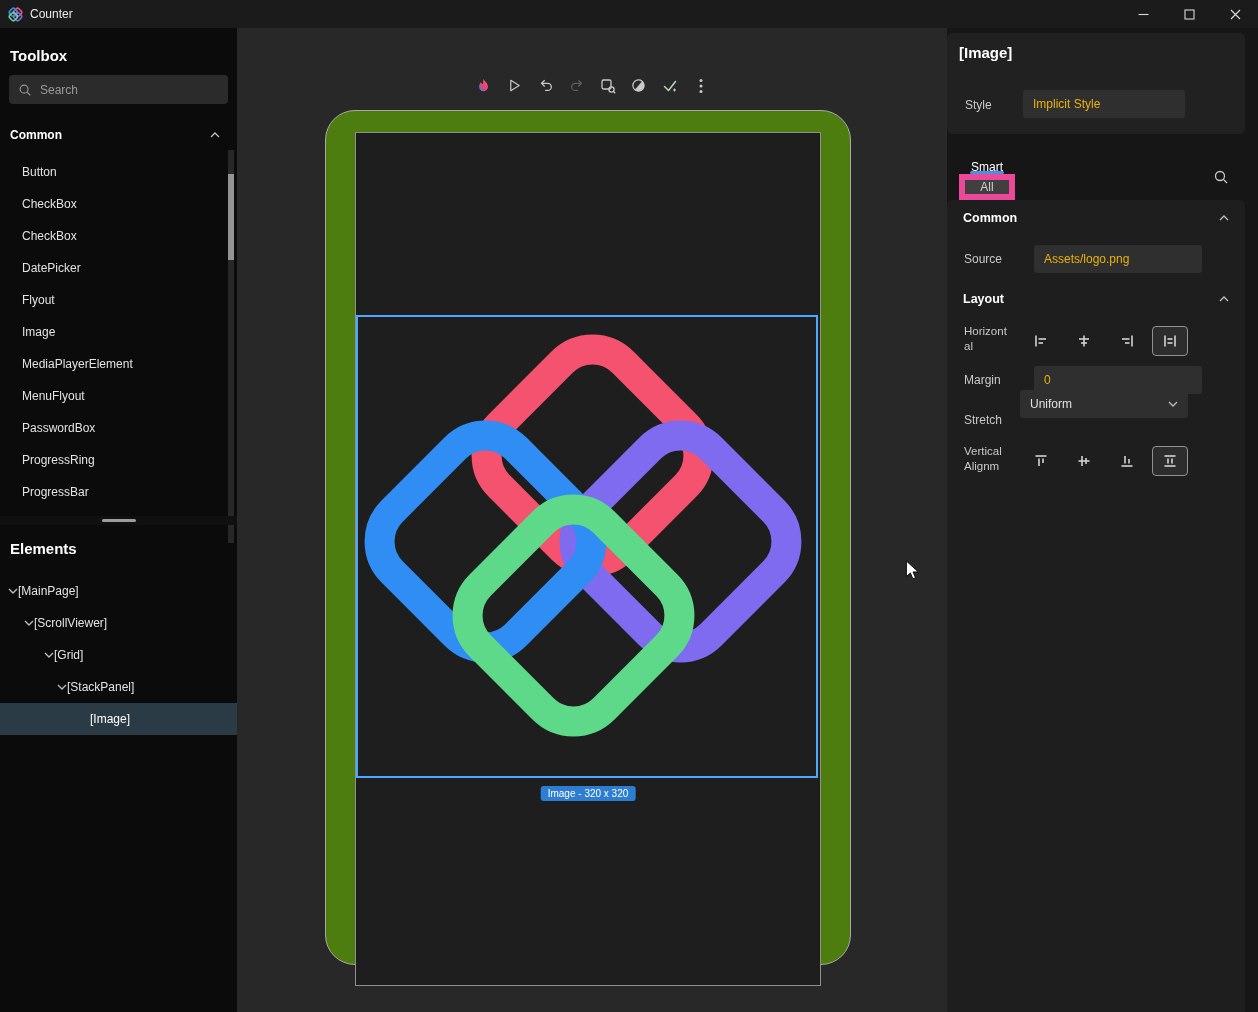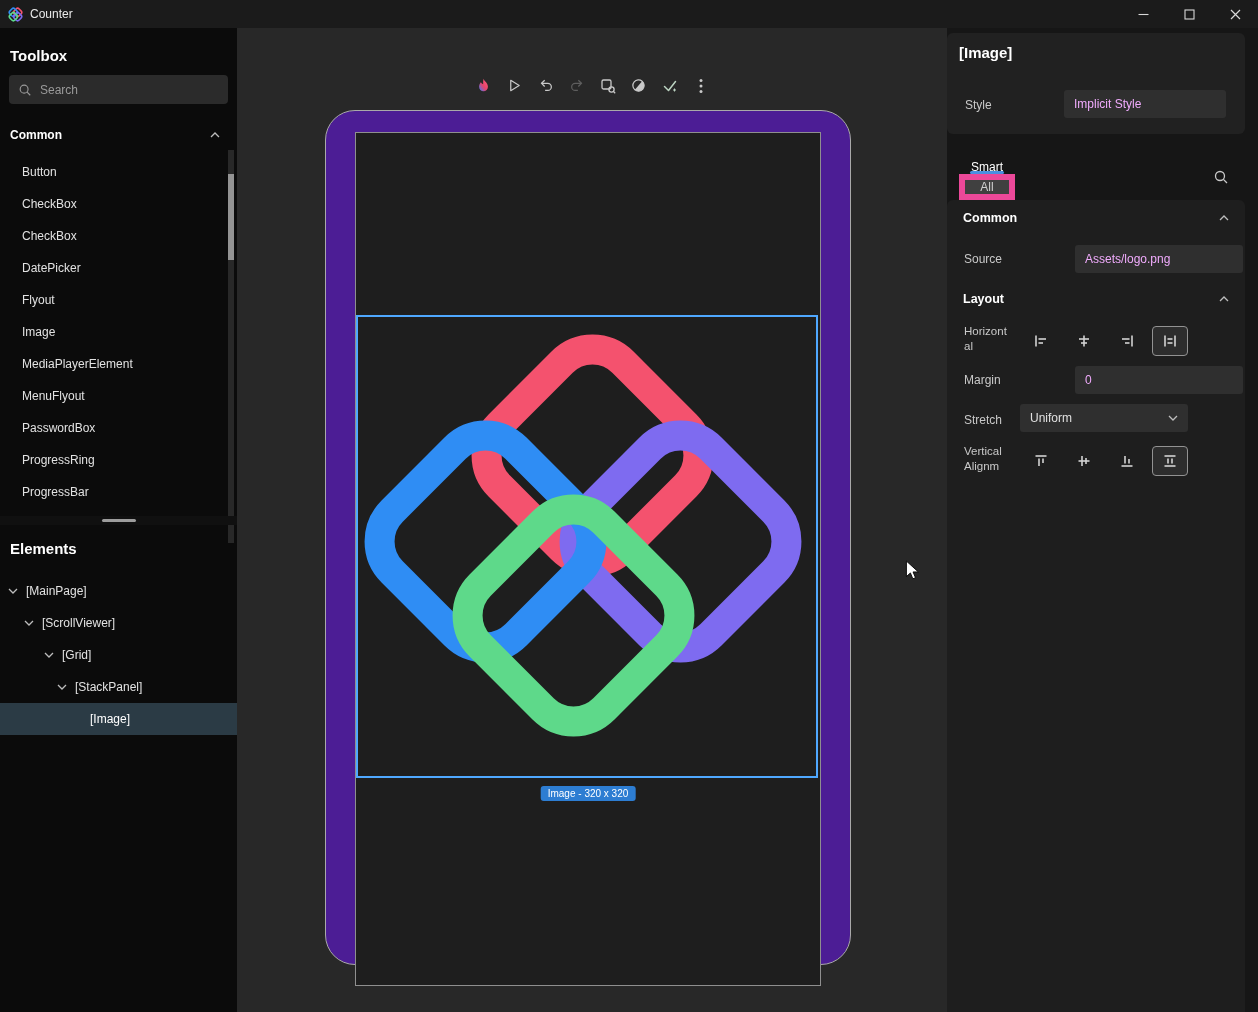--- a/index.html
+++ b/index.html
@@ -27,33 +27,33 @@
                 justify-content:space-between; align-items:center; font-size:12px; font-weight:bold; color:#fff; }
   .tool-list { position:absolute; left:0; top:128px; width:228px; }
   .tool-item { height:32px; line-height:32px; padding-left:22px; font-size:12px; color:#e2e2e2; }
   .v-scroll { position:absolute; left:228px; top:122px; width:6px; height:393px; background:#282828; }
   .v-thumb { position:absolute; left:0; top:24px; width:6px; height:86px; background:#939393; }
   .splitter { position:absolute; left:0; top:488px; width:237px; height:9px; background:#101010; }
   .grip { position:absolute; left:50%; top:3px; transform:translateX(-50%); width:34px; height:3px;
           background:#9c9c9c; border-radius:2px; }
   .el-title-pos { top:512px; }
   .tree { position:absolute; left:0; top:547px; width:237px; }
-  .tree-row { height:32px; display:flex; align-items:center; gap:8px; font-size:12px; color:#e2e2e2; }
+  .tree-row { height:32px; display:flex; align-items:center; font-size:12px; color:#e2e2e2; }
   .tree-row.selected { background:#2b3b45; color:#fff; }
   .chev { color:#bdbdbd; display:flex; align-items:center; }
 
   
   .canvas { position:absolute; left:237px; top:28px; width:710px; height:984px; background:#282828; }
   .cv-toolbar { position:absolute; left:50%; top:44px; transform:translateX(-50%);
                 display:flex; gap:4px; align-items:center; }
   .cv-btn { width:27px; height:27px; border-radius:4px; display:flex; align-items:center;
             justify-content:center; color:#c9c9c9; }
   .cv-btn.disabled { color:#5e5e5e; }
   .device { position:absolute; left:88px; top:82px; width:526px; height:855px;
-            border:1px solid #a9a9a9; border-radius:30px; background:#4c1d95; }
+            border:1px solid #a9a9a9; border-radius:30px; background:#4d7c0f; }
   .screen { position:absolute; left:29px; top:21px; width:466px; height:854px;
             border:1px solid #8f8f8f; background:#1e1e1e; }
   .selection { position:absolute; left:0; top:182px; width:462px; height:463px;
                border:2px solid #4fa8ff; overflow:hidden; }
   .ring { position:absolute; width:205px; height:205px; border-style:solid; border-width:30px;
           border-radius:58px; transform:rotate(45deg); }
   .ring-red    { left:132px; top:36px;  z-index:1; }
   .ring-purple { left:220px; top:122px; z-index:2; }
   .ring-blue   { left:25px;  top:122px; z-index:3; }
   .ring-green  { left:113px; top:196px; z-index:4; }
@@ -76,22 +76,22 @@
   .tab-underline { position:absolute; left:11px; bottom:0; width:34px; height:3px;
                    background:#4a8fe0; border-radius:2px; }
   .tab.inactive { border:6px solid #ec4899; background:#404040; }
   .props-search { position:absolute; left:266px; top:141px; color:#c9c9c9; }
 
   .body-card { top:172px; height:833px; background:#1e1e1e; }
   .sec-head { position:absolute; left:16px; width:266px; display:flex; justify-content:space-between;
               align-items:center; font-size:12.5px; font-weight:bold; color:#fff; }
   .bc-label { position:absolute; left:17px; font-size:12px; color:#c9c9c9; }
   .wrap-label { width:46px; font-size:11.5px; line-height:15px; overflow-wrap:anywhere; }
-  .field { background:#2f2f2f; border:none; border-radius:3px; color:#f0abfc; font-size:12px;
-           padding:0 10px; font-family:inherit; outline:none;margin-left:41px; }
+  .field { background:#2f2f2f; border:none; border-radius:3px; color:#eab308; font-size:12px;
+           padding:0 10px; font-family:inherit; outline:none; }
   .bc-input { position:absolute; left:87px; width:168px; height:28px; }
   .select { position:absolute; left:73px; width:168px; height:28px; background:#2f2f2f; border-radius:3px;
             display:flex; align-items:center; justify-content:space-between; padding:0 10px;
             font-size:12px; color:#e0e0e0; }
   .align-group { position:absolute; left:76px; display:flex; gap:7px; }
   .align-btn { width:36px; height:30px; display:flex; align-items:center; justify-content:center;
                color:#d2d2d2; border:1px solid transparent; border-radius:4px; }
   .align-btn.selected { border-color:#929292; background:#2d2d2d; }
 
   svg { display:block; }
@@ -375,21 +375,21 @@
               <line x1="5.5" y1="6" x2="10.5" y2="6"></line>
               <line x1="5.5" y1="10" x2="10.5" y2="10"></line>
             </svg>
         </div>
       </div>
 
       <label class="bc-label" style="top:173px;">Margin</label>
       <input class="field bc-input" style="top: 166px;" value="0">
 
       <label class="bc-label" style="top:213px;">Stretch</label>
-      <div class="select" style="top:204px;">
+      <div class="select" style="top:190px;">
         <span>Uniform</span>
         <span class="chev">
           <svg width="10" height="6" viewBox="0 0 10 6">
               <polyline points="1,1 5,5 9,1" fill="none" stroke="currentColor" stroke-width="1.3"></polyline>
             </svg>
         </span>
       </div>
 
       <label class="bc-label wrap-label" style="top:244px;">Vertical Alignm</label>
       <div class="align-group" style="top:246px;">

